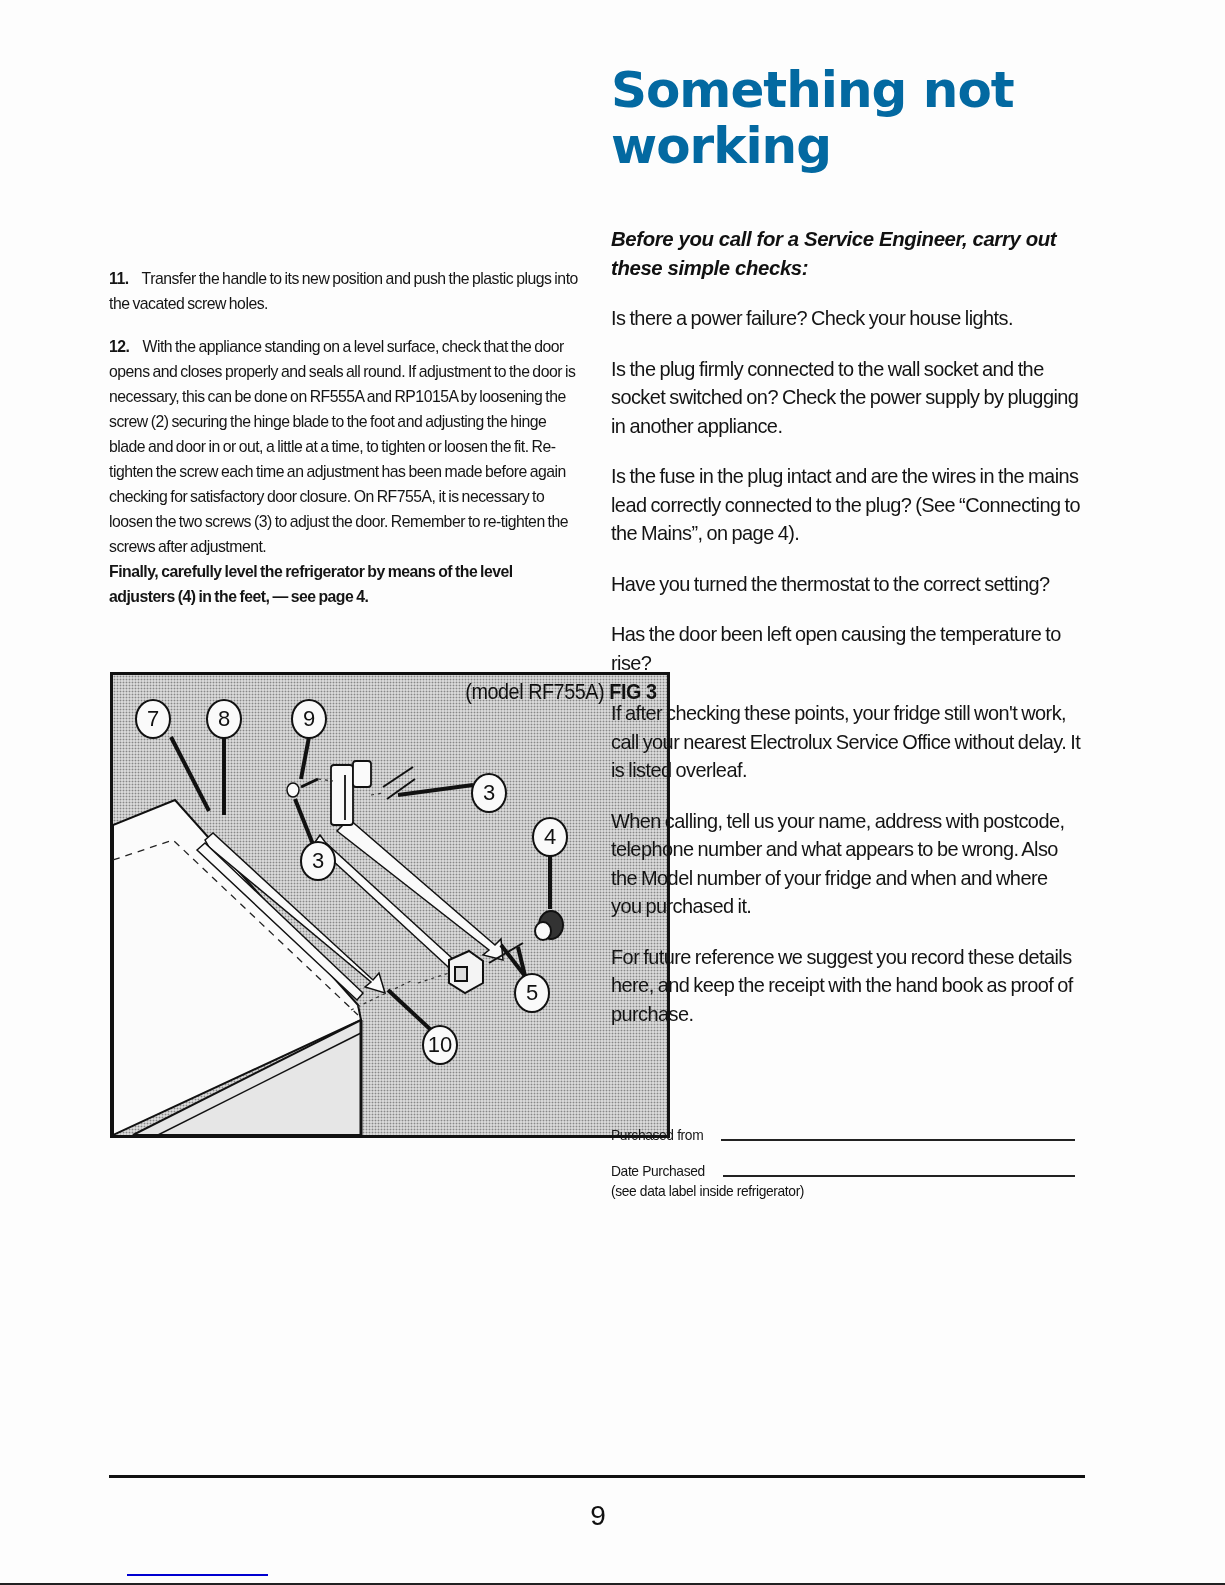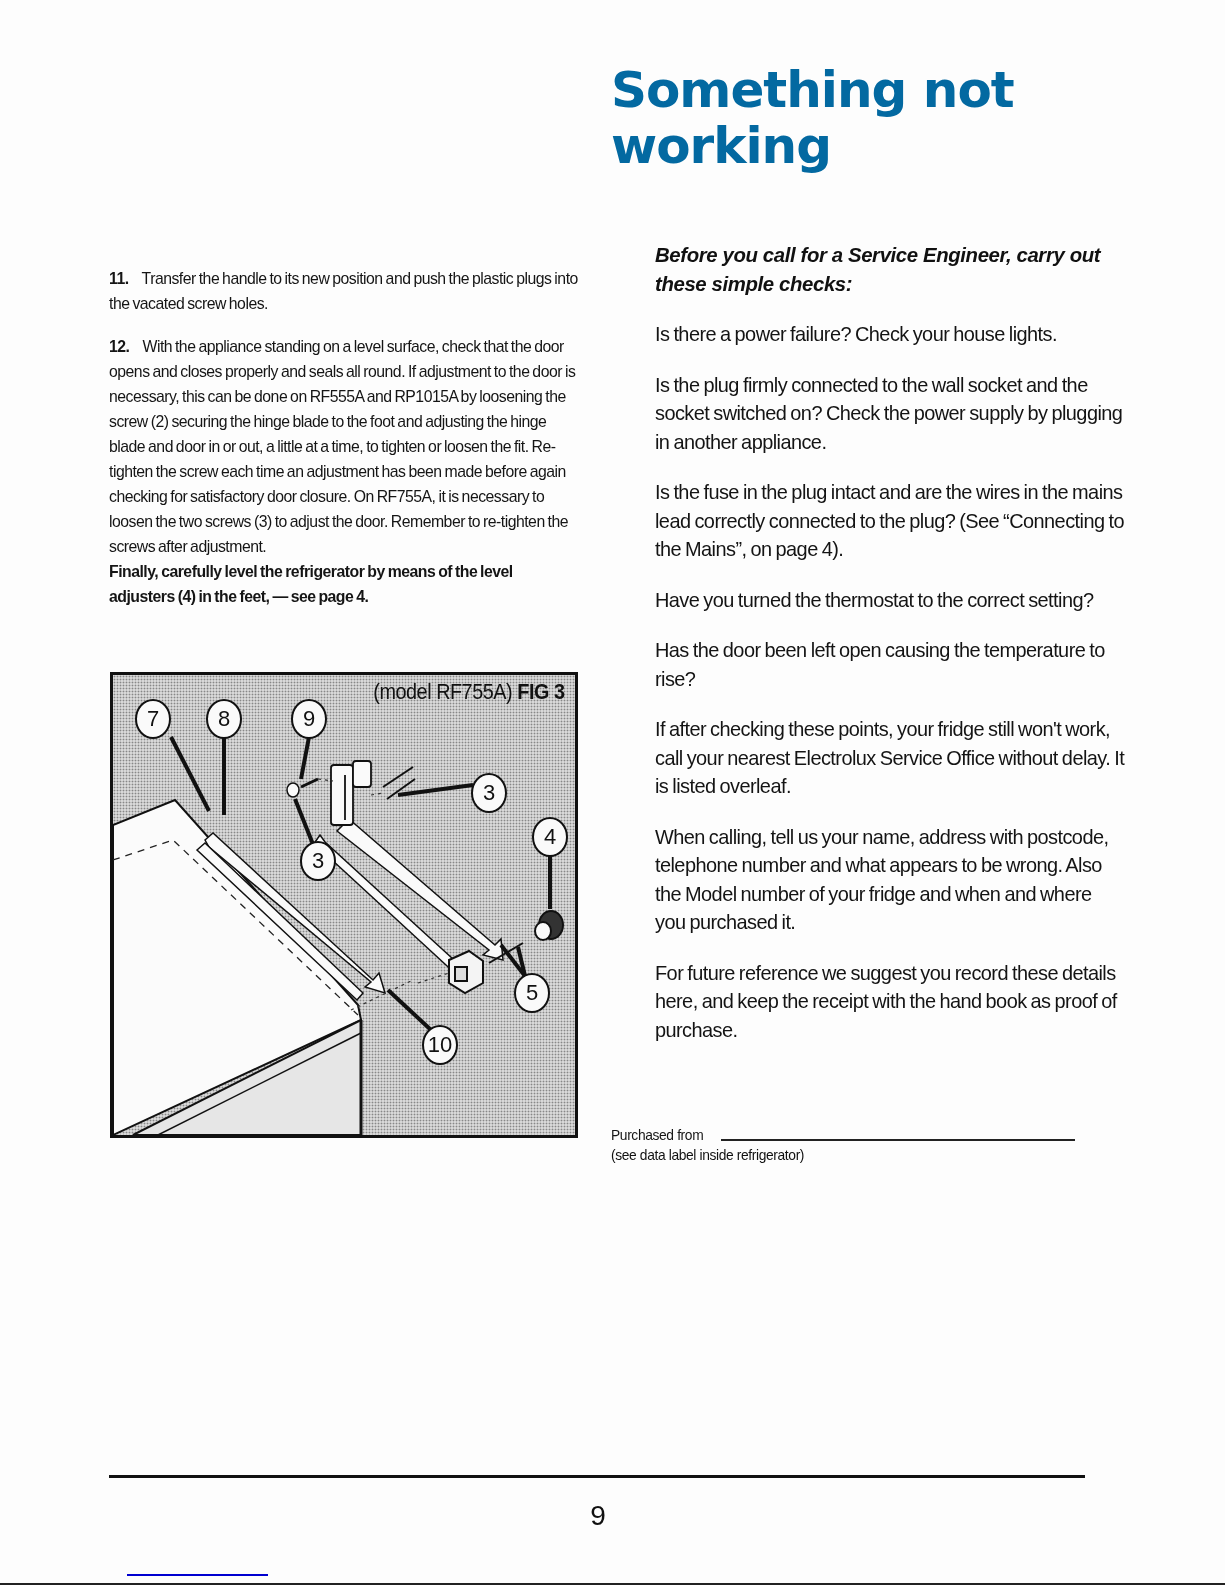--- a/index.html
+++ b/index.html
@@ -16,21 +16,21 @@
     font-size: 17px; line-height: 25px; letter-spacing: -0.55px;
     word-spacing: -1px; margin: 0; color: #151515;
     transform: scaleX(0.93); transform-origin: left top; width: 505px;
   }
   .lp .num { font-weight: bold; margin-right: 14px; }
   .lp.bold { font-weight: bold; }
   .gap16 { height: 18px; }
 
   
   .figure {
-    left: 110px; top: 672px; width: 468px; height: 466px;
+    left: 110px; top: 672px; width: 560px; height: 466px;
     border: 3px solid #111; box-sizing: border-box; overflow: hidden;
     background-color: #d8d8d8;
     background-image: radial-gradient(#888 0.8px, transparent 1.1px);
     background-size: 3px 3px;
   }
   .fig-caption {
     position: absolute; right: 10px; top: 4px;
     font-size: 22px; font-weight: bold; letter-spacing: -0.5px; color: #111;
     transform: scaleX(0.9); transform-origin: right top;
   }
@@ -41,21 +41,21 @@
     font-size: 22px; line-height: 36px; text-align: center; color: #111;
   }
   .figure svg { position: absolute; left: 0; top: 0; }
 
   
   .title {
     left: 611px; top: 62px; width: 480px;
     font-family: "DejaVu Sans", sans-serif; font-weight: bold;
     font-size: 50px; line-height: 56px; letter-spacing: -1px; margin: 0; color: #0369a1;
   }
-  .right-col { left: 611px; top: 240px; width: 470px; margin-left: 44px; }
+  .right-col { left: 611px; top: 224px; width: 470px; }
   .intro {
     font-family: "Liberation Sans", sans-serif; font-weight: bold; font-style: italic;
     font-size: 21px; line-height: 29px; letter-spacing: -0.4px; margin: 0 0 22px 0;
     transform: scaleX(0.97); transform-origin: left top; width: 490px;
   }
   .rp {
     font-size: 21px; line-height: 28.5px; letter-spacing: -0.6px; word-spacing: -1px;
     margin: 0 0 22px 0; color: #141414;
     transform: scaleX(0.95); transform-origin: left top; width: 495px;
   }
@@ -177,19 +177,23 @@
   <p class="rp">If after checking these points, your fridge still won't work, call your nearest Electrolux Service Office without delay. It is listed overleaf.</p>
   <p class="rp">When calling, tell us your name, address with postcode, telephone number and what appears to be wrong. Also the Model number of your fridge and when and where you purchased it.</p>
   <p class="rp">For future reference we suggest you record these details here, and keep the receipt with the hand book as proof of purchase.</p>
 </div>
 
 <div class="abs form-area">
   <div class="form-row">
     <span class="lbl">Purchased from</span>
     <span class="line"></span>
   </div>
+  <div class="form-row">
+    <span class="lbl">Date Purchased</span>
+    <span class="line"></span>
+  </div>
   <div class="form-note">(see data label inside refrigerator)</div>
 </div>
 
 <div class="abs hr"></div>
 <div class="abs page-num">9</div>
 <div class="abs blue-bar"></div>
 <div class="abs bottom-edge"></div>
 
 </body></html>

